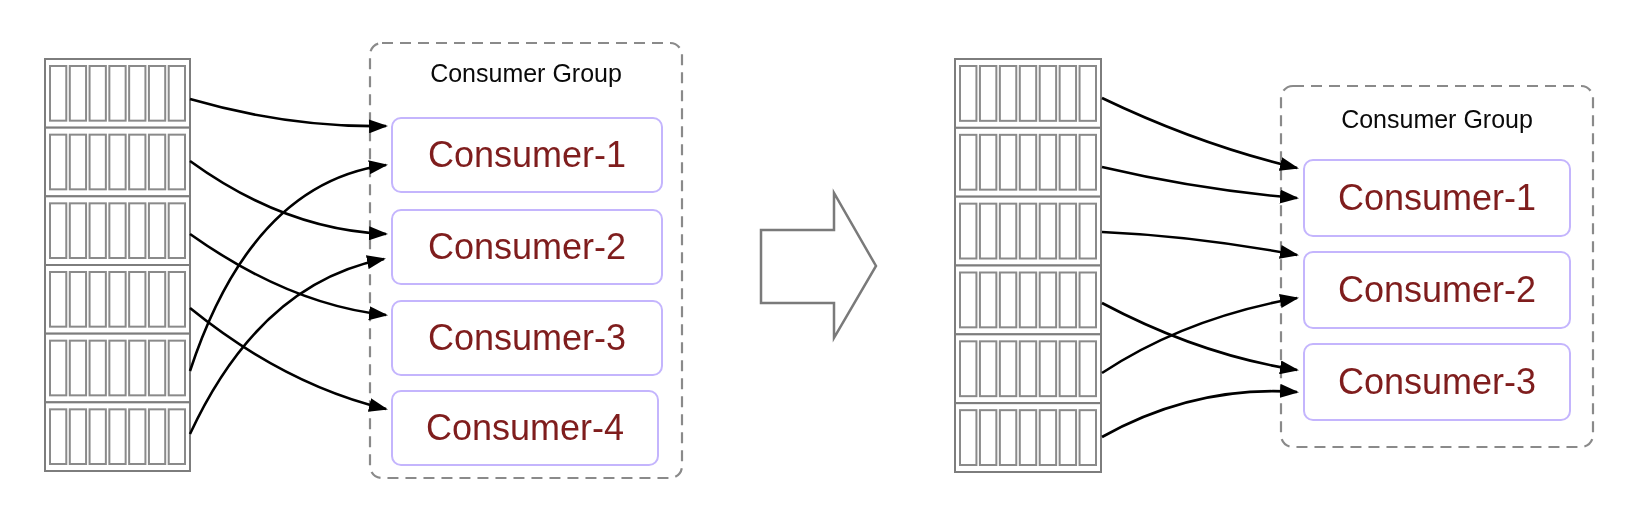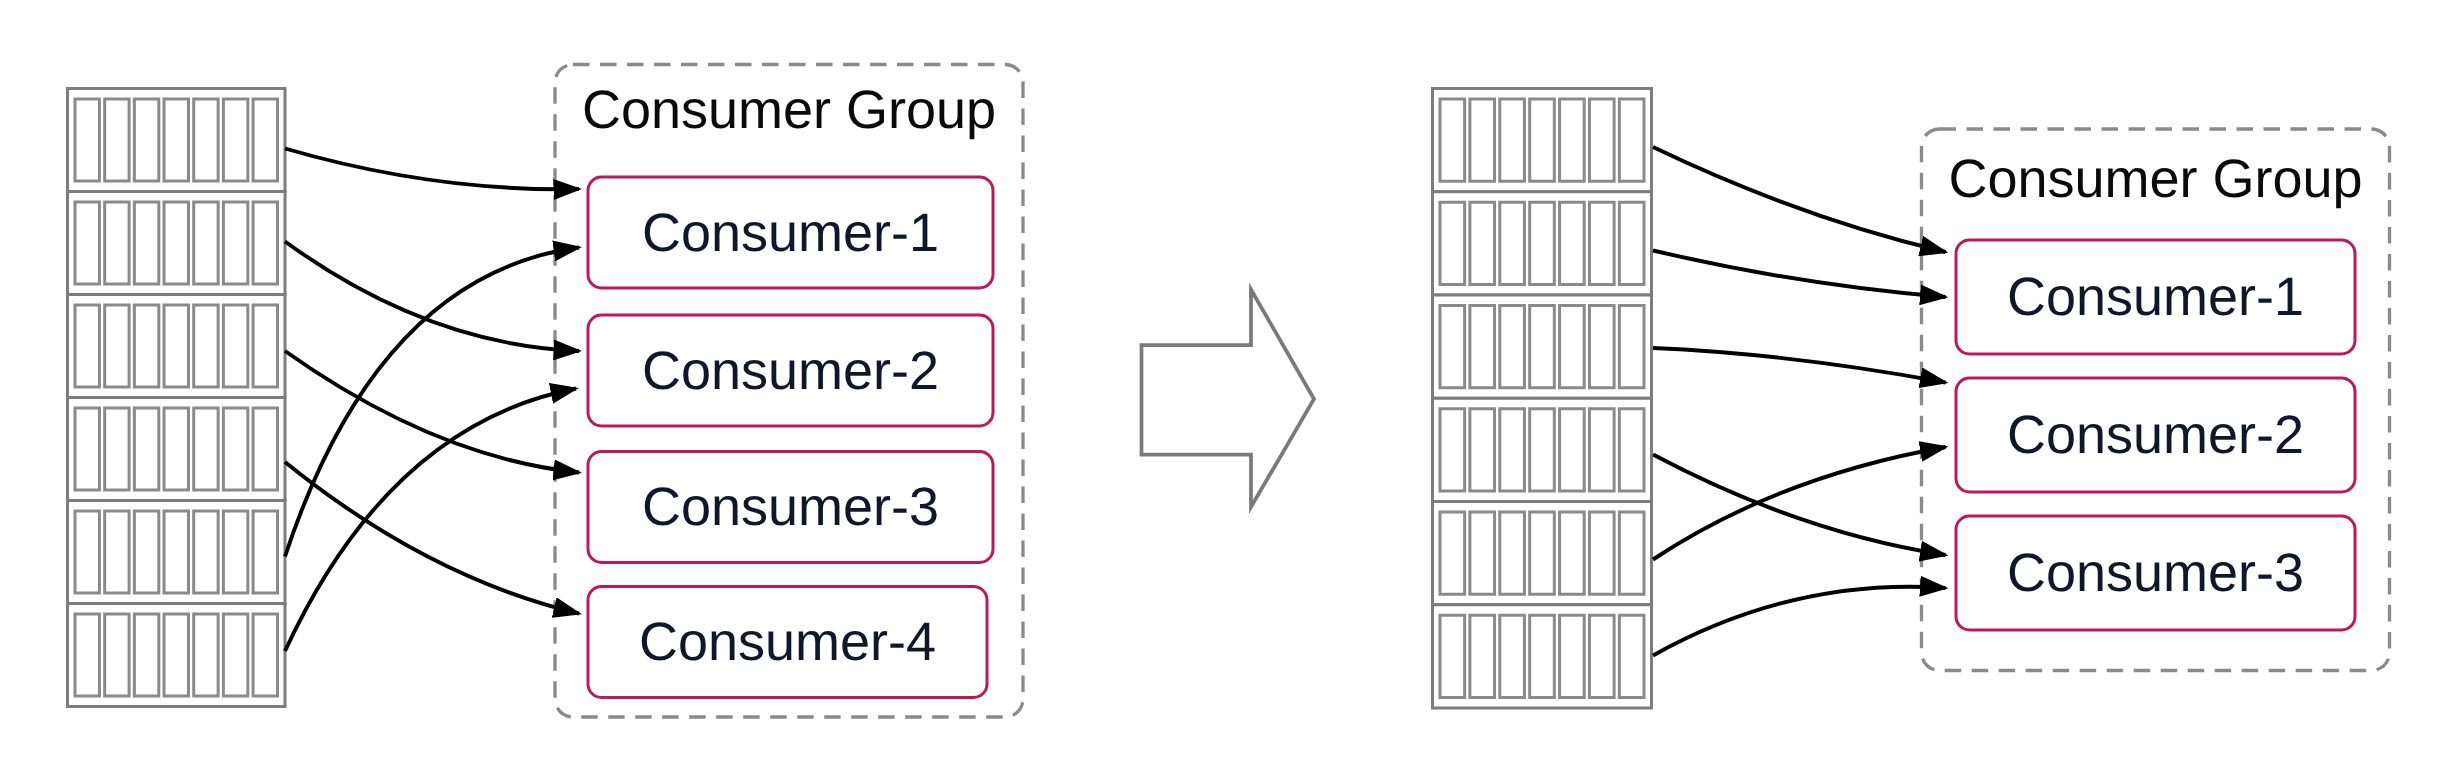--- a/index.html
+++ b/index.html
@@ -15,37 +15,37 @@
     background: #ffffff;
     overflow: hidden;
   }
   .stage svg.art {
     position: absolute;
     left: 0;
     top: 0;
   }
   .group-title {
     position: absolute;
-    font-size: 36px;
+    font-size: 25px;
     line-height: 38px;
     color: #0a0a0a;
     text-align: center;
     white-space: nowrap;
   }
   .consumer-box {
     position: absolute;
     box-sizing: border-box;
     background: #ffffff;
-    border: 2px solid #be185d;
+    border: 2px solid #c4b5fd;
     border-radius: 10px;
     display: flex;
     align-items: center;
     justify-content: center;
     font-size: 36px;
-    color: #0f172a;
+    color: #7f1d1d;
     white-space: nowrap;
   }
 </style>
 </head>
 <body>
 
 <div class="stage">
 
   <svg class="art" width="1640" height="514" viewBox="0 0 1640 514">
     <defs>

